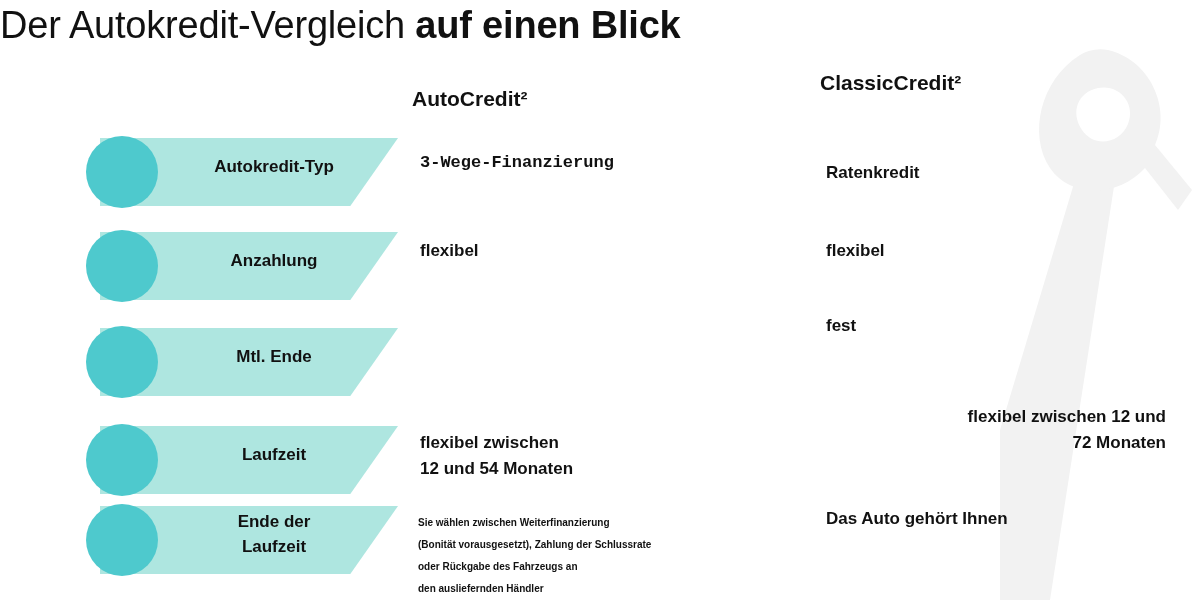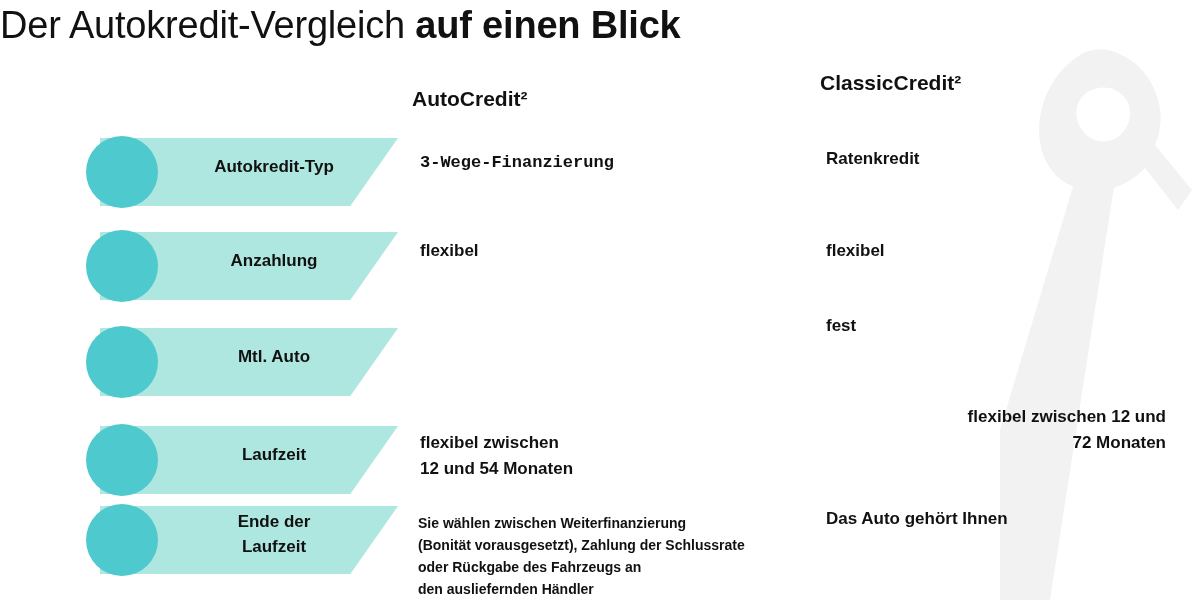--- a/index.html
+++ b/index.html
@@ -101,21 +101,21 @@
 
   .cell {
     position: absolute;
     font-size: 17px;
     font-weight: 600;
     line-height: 26px;
     white-space: pre-line;
     color: #111111;
   }
   .cell.small {
-    font-size: 14px;
+    font-size: 10px;
     font-weight: 700;
     line-height: 22px;
   }
 </style>
 </head>
 <body>
 
 <svg class="watermark" viewBox="0 0 260 600" xmlns="http://www.w3.org/2000/svg" aria-hidden="true">
   <path d="M60 430 L135 180 L175 180 L110 600 L60 600 Z" fill="#f2f2f2"></path>
   <path d="M140 55 C100 80 88 135 110 168 C132 200 180 196 205 168 L238 210 L252 190 L215 145 C232 108 210 60 168 50 C158 48 148 50 140 55 Z M158 88 C180 84 196 104 188 124 C180 144 154 148 142 130 C130 112 138 92 158 88 Z" fill="#f2f2f2"></path>
@@ -129,34 +129,34 @@
 
   <div class="col-head c1">AutoCredit²</div>
   <div class="col-head c2">ClassicCredit²</div>
 
   <div class="row-label" style="top:138px;">
     <div class="tag"></div>
     <div class="circle"></div>
     <div class="label-text">Autokredit-Typ</div>
   </div>
   <div class="cell" style="left:420px; top:150px; width:360px;font-family:Liberation Mono, monospace;">3-Wege-Finanzierung</div>
-  <div class="cell" style="left:826px; top:146px; width:340px;">Ratenkredit</div>
+  <div class="cell" style="left:826px; top:160px; width:340px;">Ratenkredit</div>
 
   <div class="row-label" style="top:232px;">
     <div class="tag"></div>
     <div class="circle"></div>
     <div class="label-text">Anzahlung</div>
   </div>
   <div class="cell" style="left:420px; top:238px; width:360px;">flexibel</div>
   <div class="cell" style="left:826px; top:238px; width:340px;">flexibel</div>
 
   <div class="row-label" style="top:328px;">
     <div class="tag"></div>
     <div class="circle"></div>
-    <div class="label-text">Mtl. Auto</div>
+    <div class="label-text">Mtl. Ende</div>
   </div>
   <div class="cell" style="left:826px; top:313px; width:340px;">fest</div>
 
   <div class="row-label" style="top:426px;">
     <div class="tag"></div>
     <div class="circle"></div>
     <div class="label-text">Laufzeit</div>
   </div>
   <div class="cell" style="left:420px; top:430px; width:380px;">flexibel zwischen
 12 und 54 Monaten</div>

